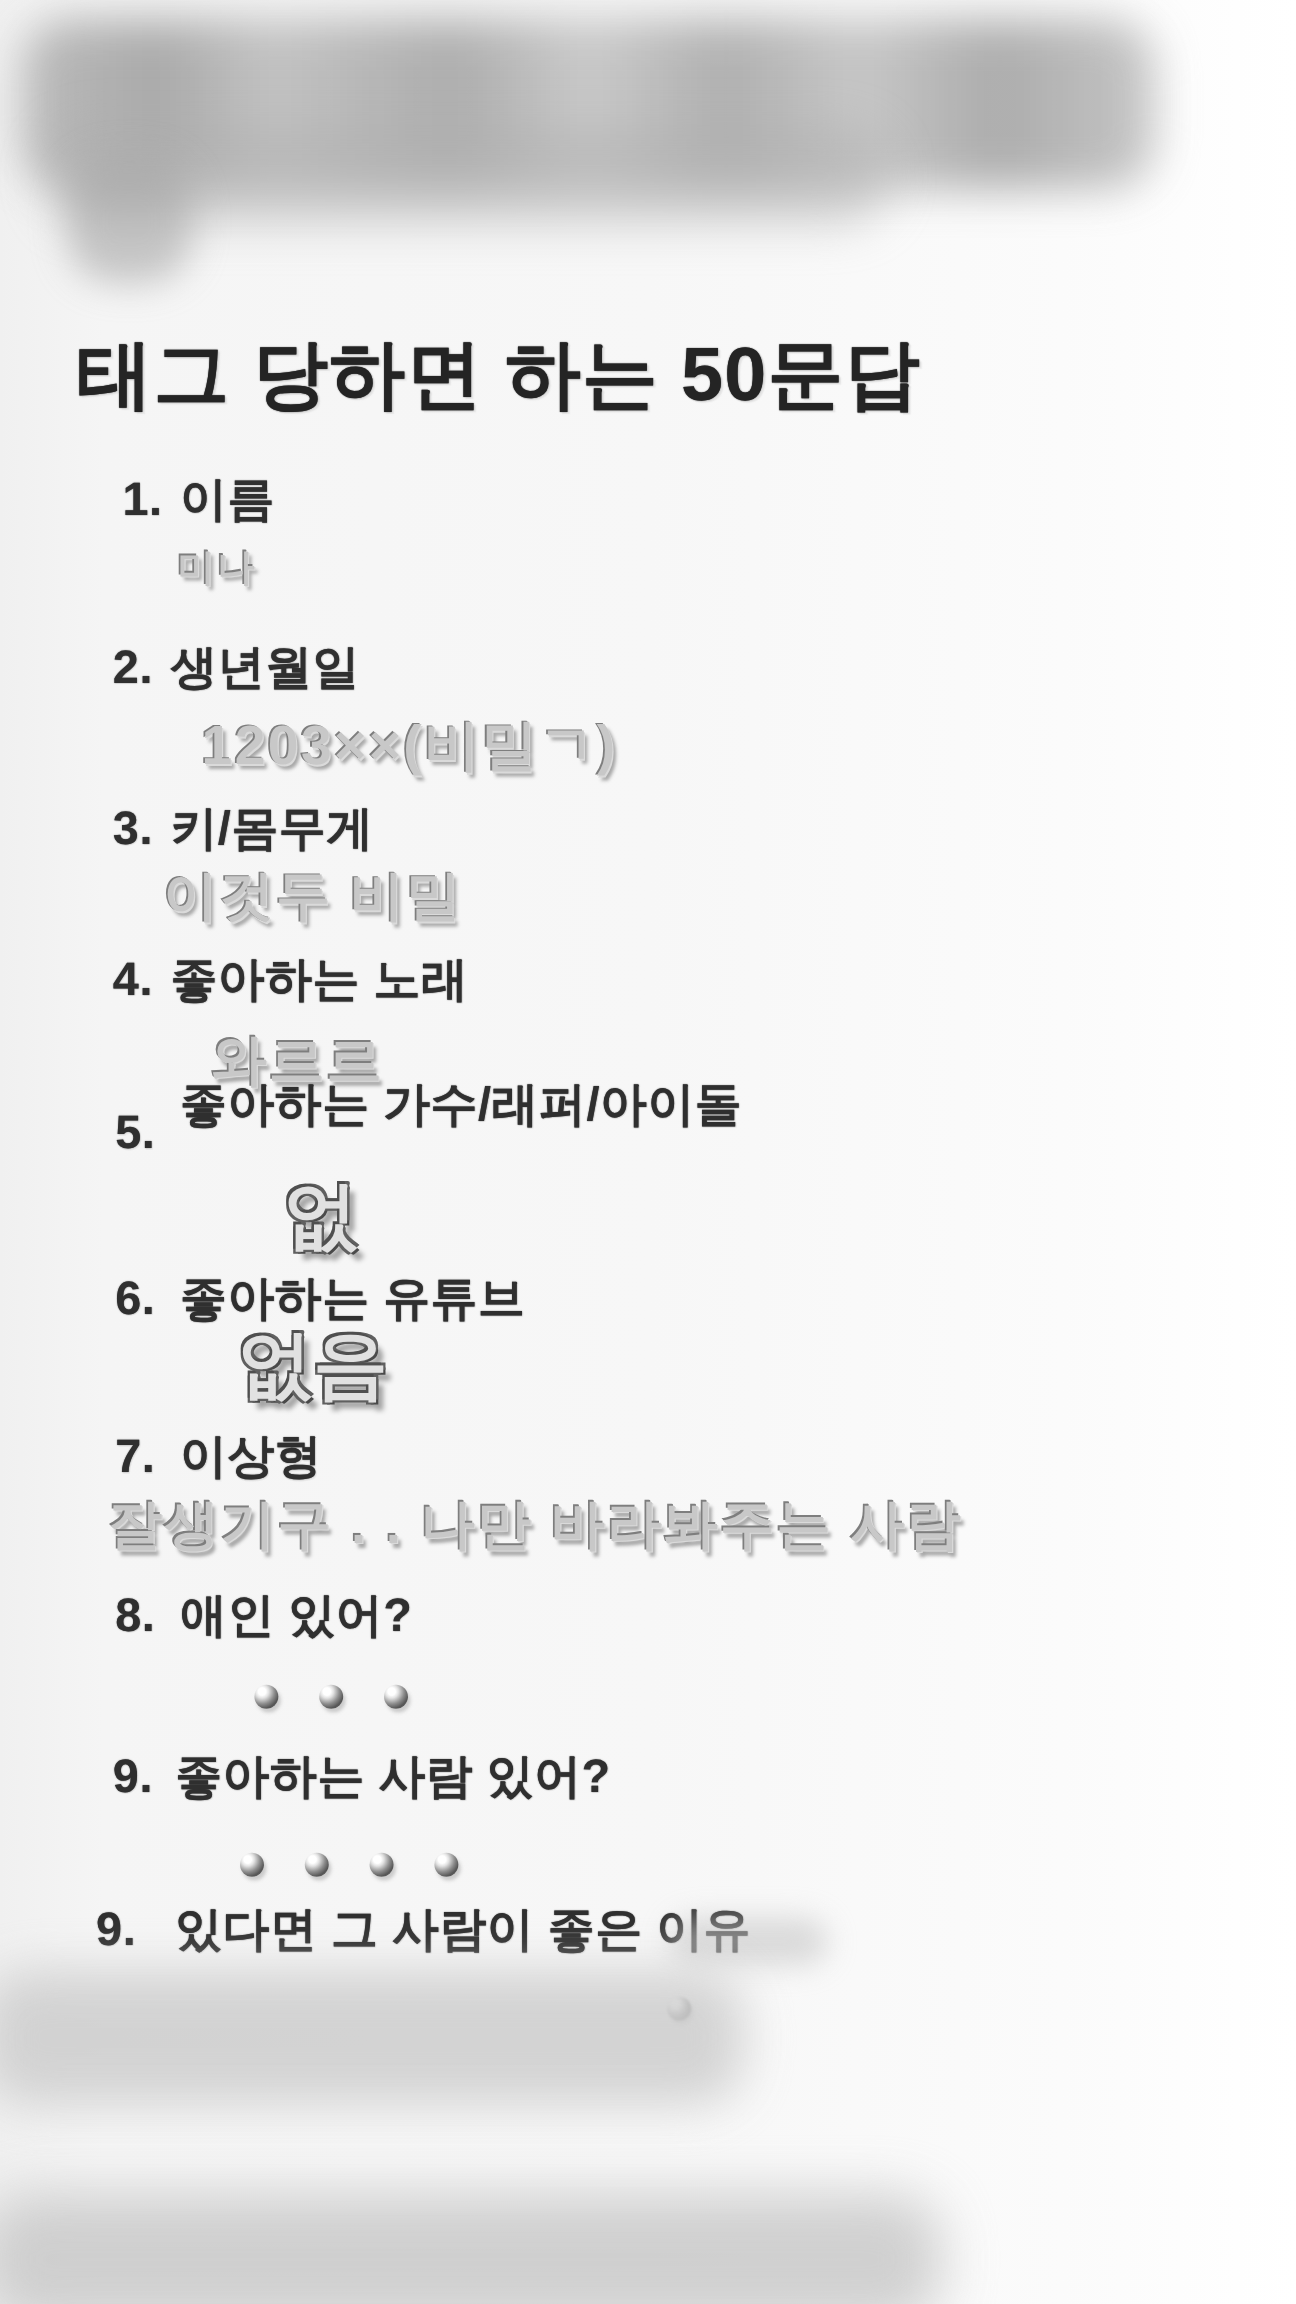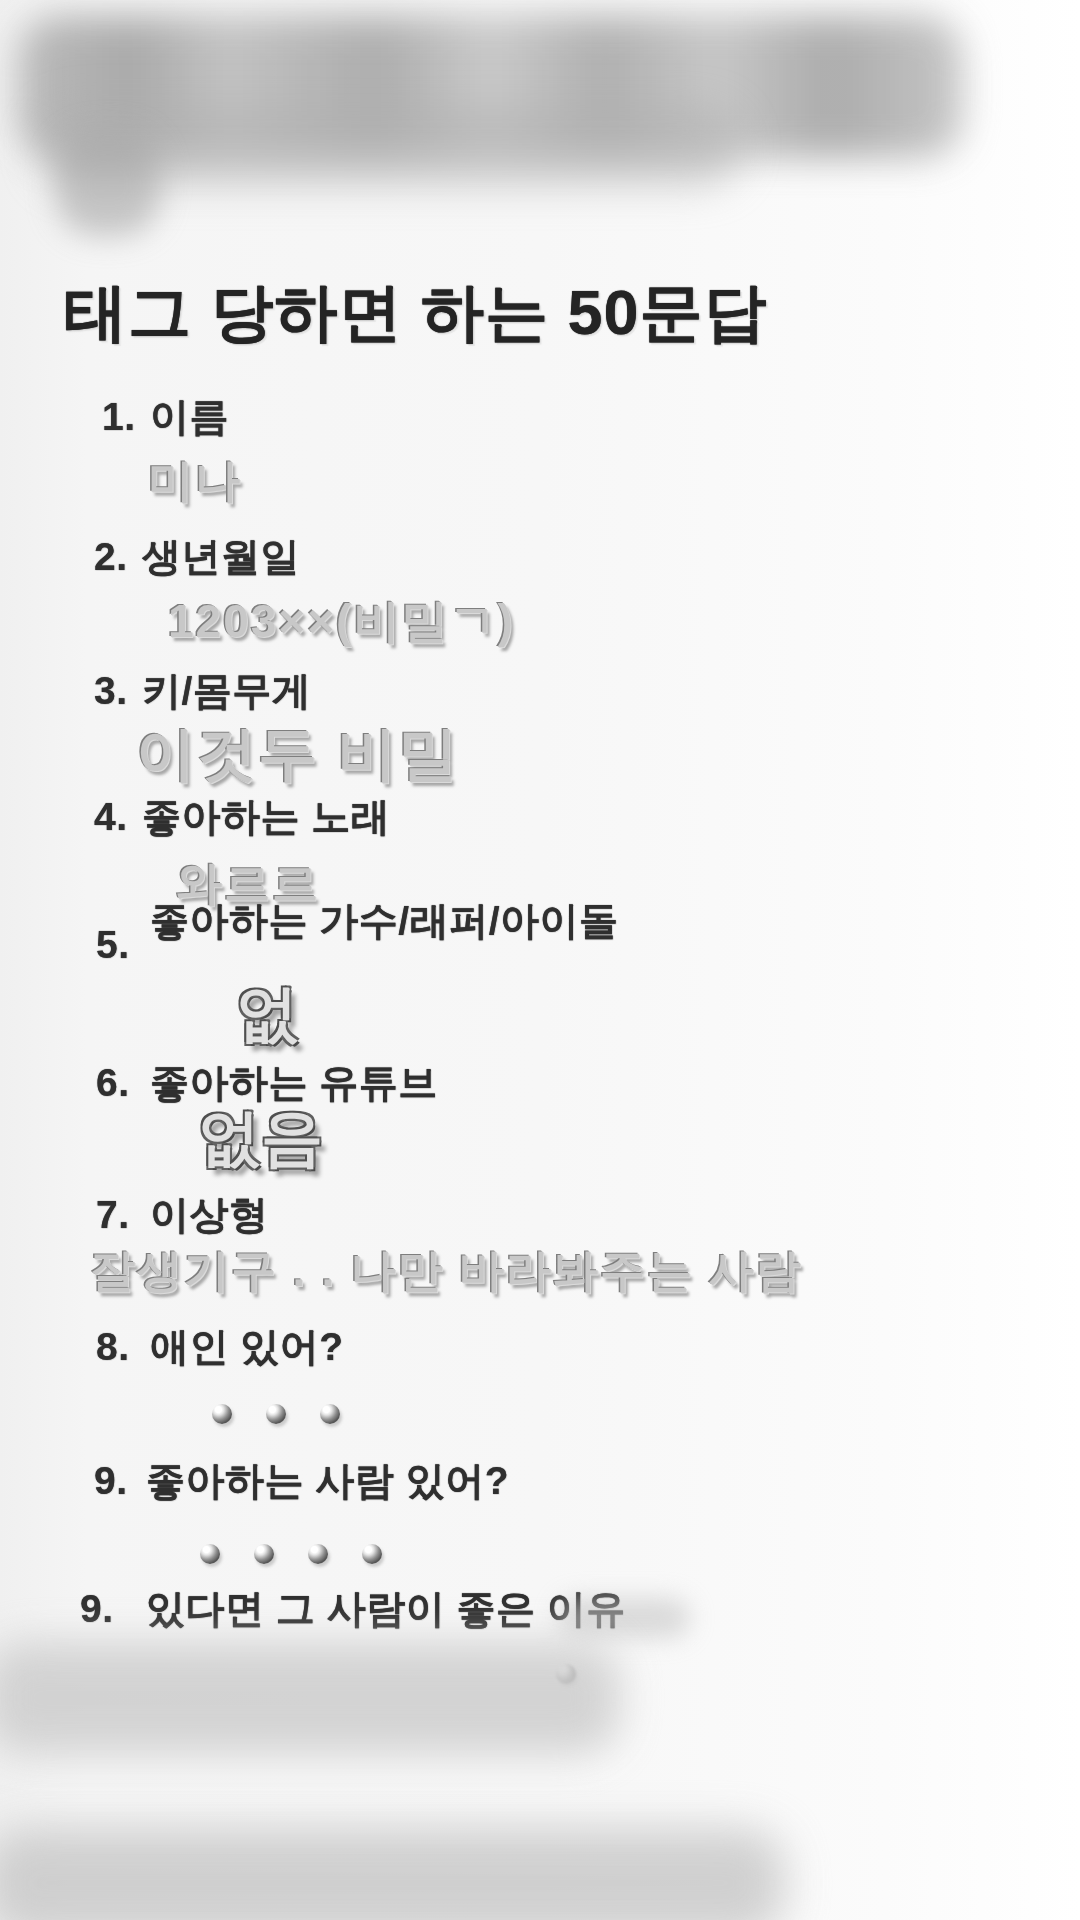--- a/index.html
+++ b/index.html
@@ -61,31 +61,31 @@
   <div class="blob t1"></div>
   <div class="blob t2"></div>
   <div class="blob t3"></div>
 
   <h1 class="title">태그 당하면 하는 50문답</h1>
 
   <div id="qa-list">
       <div>
         <span class="q-num" style="left: 102px; top: 396px;">1.</span>
         <span class="q-text" style="left: 150px; top: 396px;">이름</span>
-        <div class="answer" style="left: 148px; top: 456px; font-size: 45px;">미나</div>
+        <div class="answer" style="left: 148px; top: 456px; font-size: 31px;">미나</div>
       </div>
       <div>
         <span class="q-num" style="left: 94px; top: 536px;">2.</span>
         <span class="q-text" style="left: 142px; top: 536px;">생년월일</span>
         <div class="answer" style="left: 168px; top: 596px; font-size: 46px;">1203××(비밀ㄱ)</div>
       </div>
       <div>
         <span class="q-num" style="left: 94px; top: 670px;">3.</span>
         <span class="q-text" style="left: 142px; top: 670px;">키/몸무게</span>
-        <div class="answer" style="left: 136px; top: 722px; font-size: 59px;">이것두 비밀</div>
+        <div class="answer" style="left: 136px; top: 722px; font-size: 45px;">이것두 비밀</div>
       </div>
       <div>
         <span class="q-num" style="left: 94px; top: 796px;">4.</span>
         <span class="q-text" style="left: 142px; top: 796px;">좋아하는 노래</span>
         <div class="answer" style="left: 176px; top: 858px; font-size: 46px;">와르르</div>
       </div>
       <div>
         <span class="q-num" style="left: 96px; top: 924px;">5.</span>
         <span class="q-text" style="left: 150px; top: 900px;">좋아하는 가수/래퍼/아이돌</span>
         <div class="answer big" style="left: 236px; top: 980px; font-size: 62px;">없</div>

